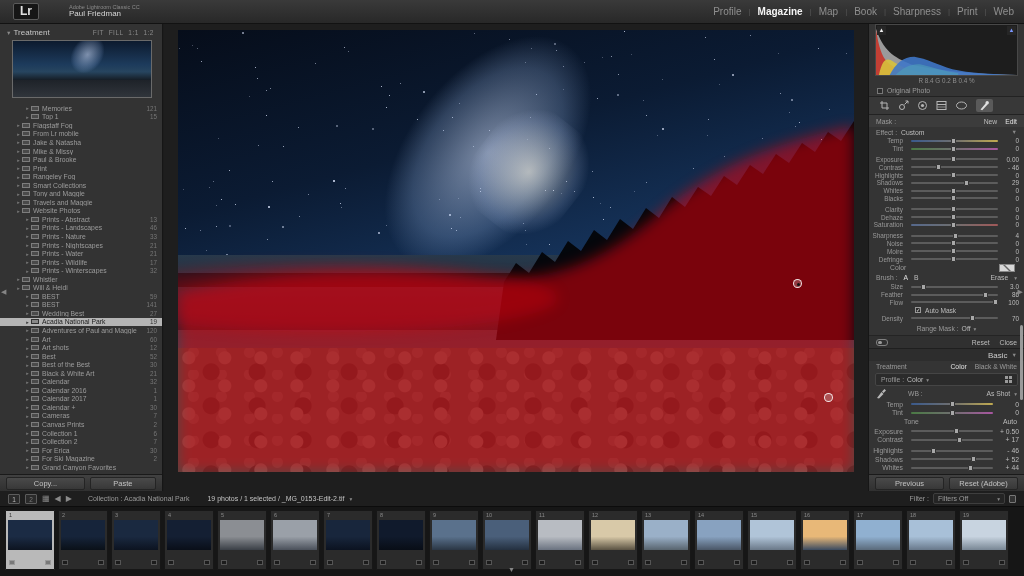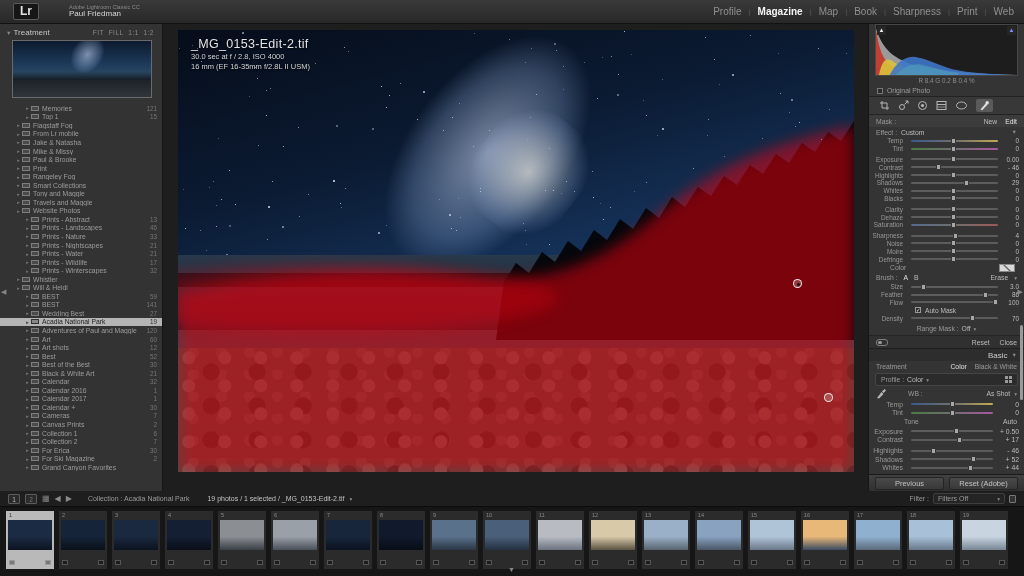--- a/index.html
+++ b/index.html
@@ -459,20 +459,24 @@
           <span class="clabel">For Ski Magazine</span>
           <span class="ccount">2</span>
         </div>
         <div class="c-row" style="padding-left: 24px;">
           <span class="tri">▸</span>
           <span class="cicon"></span>
           <span class="clabel">Grand Canyon Favorites</span>
           <span class="ccount"></span>
         </div>
       </div>
+    <div id="leftbottom">
+      <div class="btn" id="copybtn">Copy...</div>
+      <div class="btn" id="pastebtn">Paste</div>
+    </div>
   </div>
 
   <div id="center">
     <div id="photo">
       <div id="sky"></div>
       <div id="stars">
           <div class="star" style="width: 2px; height: 2px; left: 83.6421px; top: 242.418px; opacity: 0.77;"></div>
           <div class="star" style="width: 1px; height: 1px; left: 331.223px; top: 9.02685px; opacity: 0.7;"></div>
           <div class="star" style="width: 1px; height: 1px; left: 378.316px; top: 19.516px; opacity: 0.7;"></div>
           <div class="star" style="width: 1px; height: 1px; left: 298.146px; top: 237.079px; opacity: 0.81;"></div>
@@ -644,25 +648,20 @@
             <filter id="blr" x="-20%" y="-20%" width="140%" height="140%">
               <feGaussianBlur stdDeviation="7"></feGaussianBlur>
             </filter>
           </defs>
         <polygon id="treesPoly" fill="#04070c" points="676,91 663,111 650,102 637,122 624,113 611,133 598,124 585,144 572,135 559,155 546,146 533,166 520,157 507,177 494,167 481,188 468,178 455,199 442,189 429,210 416,200 403,221 390,211 377,232 364,222 351,243 338,233 326,252 318,310 676,310"></polygon>
         <path d="M0,262 C120,236 220,240 300,248 C380,254 430,226 478,186 C528,144 580,116 676,96 L676,442 L0,442 Z" fill="#e60010" opacity="0.52" filter="url(#blr)"></path>
         <ellipse cx="150" cy="268" rx="230" ry="34" fill="#e60010" opacity="0.3" filter="url(#blr)"></ellipse>
       </svg>
       <div class="pin active" style="left:615px; top:249px;"></div>
       <div class="pin" style="left:646px; top:363px;"></div>
-      <div id="titleoverlay">
-        <div class="fn">_MG_0153-Edit-2.tif</div>
-        <div class="meta">30.0 sec at f / 2.8, ISO 4000</div>
-        <div class="meta">16 mm (EF 16-35mm f/2.8L II USM)</div>
-      </div>
     </div>
   </div>
 
   <div id="rightpanel">
     <div id="histwrap">
       <svg viewBox="0 0 144 52" preserveAspectRatio="none">
         <path d="M0,52 L0,4 C7,26 18,34 36,41 C64,48 104,51 144,52 Z" fill="#9a9a9a"></path>
         <path d="M0,52 L0,5 C3,24 6,32 11,38 C18,45 28,49 42,51 L60,52 Z" fill="#c43a2e" opacity="0.95"></path>
         <path d="M3,52 C7,33 12,34 19,39 C28,45 40,49 58,51 L58,52 Z" fill="#d8c23c" opacity="0.9"></path>
         <path d="M14,52 C20,40 28,33 39,33 C52,35 62,41 78,46 C96,50 116,51 144,52 Z" fill="#3f77c8" opacity="0.9"></path>

